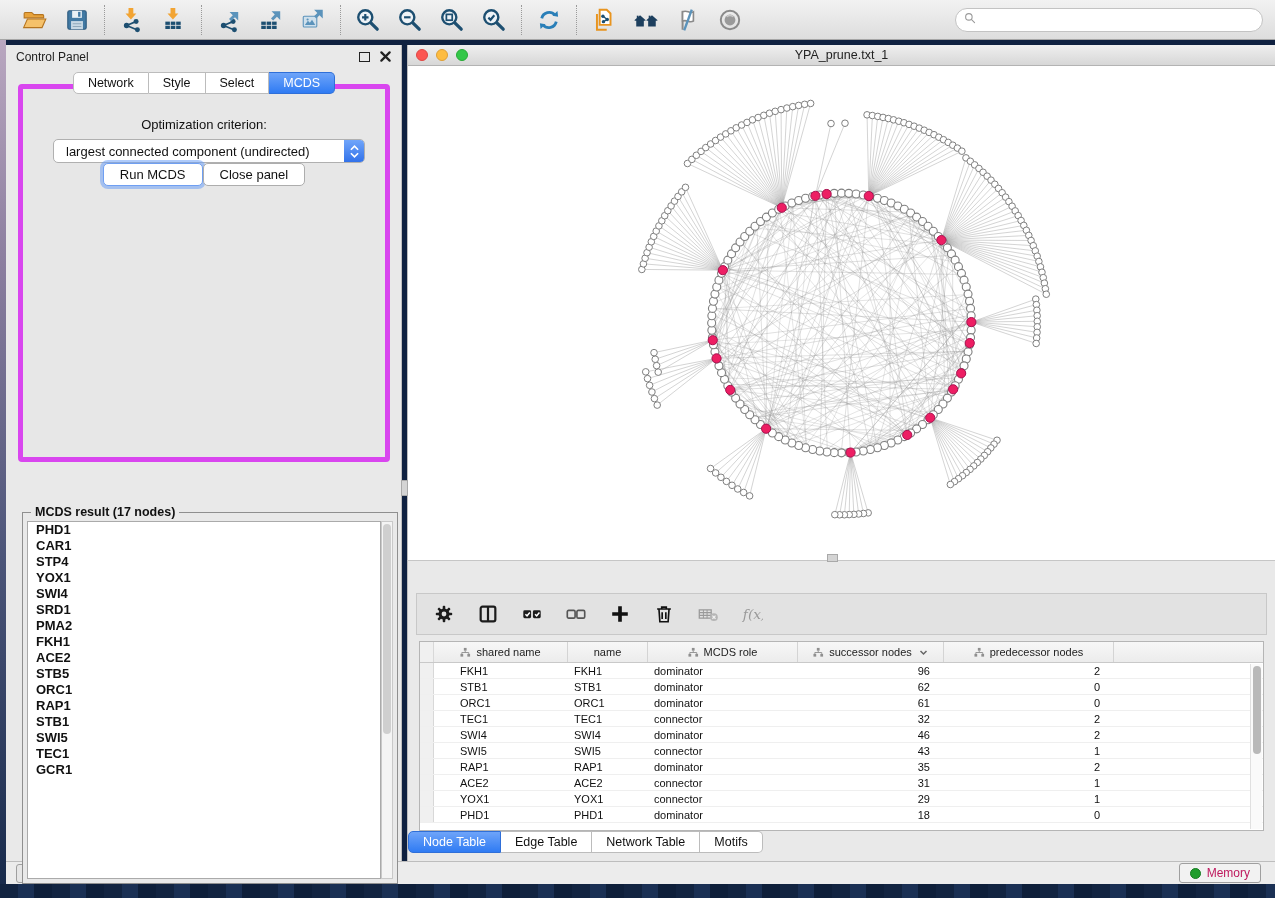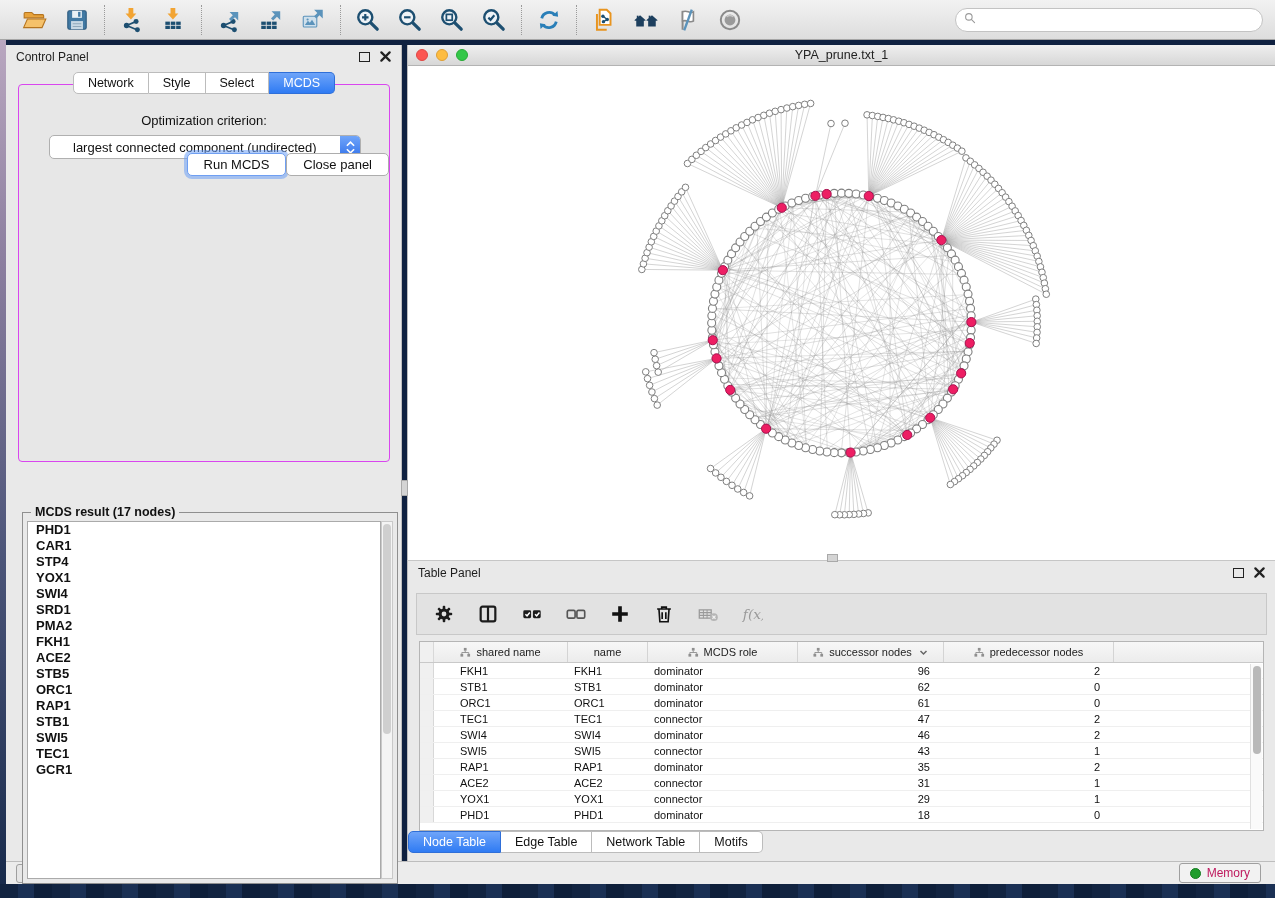--- a/index.html
+++ b/index.html
@@ -36,29 +36,29 @@
 
   #cp-tabs { left:6px; top:72px; width:396px; display:flex; justify-content:center; position:absolute; z-index:3; }
   .seg { display:flex; }
   .seg-btn { height:22px; background:#fff; border:1px solid #bcbcbc; border-left:none;
     font-size:12.5px; color:#111; display:flex; align-items:center; justify-content:center; padding:0 14px; }
   .seg-btn:first-child { border-left:1px solid #bcbcbc; border-radius:5px 0 0 5px; }
   .seg-btn:last-child { border-radius:0 5px 5px 0; }
   .seg-btn.sel { background:linear-gradient(#6ea4f9,#2f7bf3); border-color:#2f6fd8; color:#fff; }
 
   #cp-box { left:18px; top:84px; width:372px; height:378px; position:absolute;
-    background:#e7e7e7; border:1px solid #d946ef; border-radius:4px; z-index:1; }
+    background:#e7e7e7; border:5px solid #d946ef; border-radius:4px; z-index:1; }
   #opt-label { position:absolute; left:0; top:28px; width:100%; text-align:center; font-size:13px; color:#111; }
   #opt-select { position:absolute; left:30px; top:50px; width:312px; height:24px; background:#fff;
     border:1px solid #b0b0b0; border-radius:5px; display:flex; align-items:center; }
-  #opt-select-value { flex:1; font-size:13px; color:#111; padding-left:23px; white-space:nowrap; overflow:hidden; }
+  #opt-select-value { flex:1; font-size:13px; color:#111; padding-left:12px; white-space:nowrap; overflow:hidden; }
   #opt-stepper { width:20px; height:22px; border-radius:0 4px 4px 0; background:linear-gradient(#70a5fa,#3272ea);
     display:flex; flex-direction:column; align-items:center; justify-content:center; gap:1px; }
   #opt-stepper svg { width:9px; height:6px; }
-  #cp-buttons { position:absolute; left:0; top:68px; width:100%; display:flex; justify-content:flex-end; }
+  #cp-buttons { position:absolute; left:0; top:74px; width:100%; display:flex; justify-content:center; }
   .cp-btn { height:23px; background:#fff; border:1px solid #adadad; border-radius:5px; font-size:13px; color:#111;
     display:flex; align-items:center; justify-content:center; padding:0 16px; }
   .cp-btn.focused { border-color:#6f9ff2; box-shadow:0 0 0 3px rgba(110,160,245,.55); }
 
   #mcds-fieldset { position:absolute; left:16px; top:467px; width:376px; height:372px;
     border:1px solid #8f8f8f; background:#e9e9e9; }
   #mcds-legend { position:absolute; left:8px; top:-8px; background:#e9e9e9; padding:0 4px; font-size:12.5px; color:#111; }
   #mcds-list-wrap { position:absolute; left:4px; top:8px; right:16px; bottom:4px; background:#fff; border:1px solid #aaa; overflow:hidden; }
   .mcds-item { font-size:13px; line-height:16px; color:#111; padding-left:8px; }
   #mcds-scroll { position:absolute; right:4px; top:8px; width:12px; bottom:4px; background:#f4f4f4; border:1px solid #c9c9c9; }
@@ -999,28 +999,20 @@
         <circle cx="443.1" cy="386.7" r="4.6" fill="#ED1E63" stroke="#AA1150" stroke-width="1"></circle>
         <circle cx="499.8" cy="369.1" r="4.6" fill="#ED1E63" stroke="#AA1150" stroke-width="1"></circle>
         <circle cx="522.8" cy="351.9" r="4.6" fill="#ED1E63" stroke="#AA1150" stroke-width="1"></circle>
       </svg>
   </div>
 </div>
 <div class="abs" id="v-split-handle"></div>
 <div class="abs" id="h-split-handle"></div>
 
 <div class="abs" id="table-panel">
-  <div class="panel-header">
-    <span class="panel-title">Table Panel</span>
-    <span class="panel-header-spacer"></span>
-    <span class="win-float"></span>
-    <span class="win-close"><svg viewBox="0 0 12 12">
-          <path d="M1.5 1.5l9 9M10.5 1.5l-9 9" stroke="#222" stroke-width="2.4" stroke-linecap="round"></path>
-        </svg></span>
-  </div>
   <div id="tp-toolbar">
       <div class="tp-icon">
         <svg viewBox="0 0 24 24" xmlns="http://www.w3.org/2000/svg">
           <g fill="#1c1c1c">
             <rect x="10.6" y="3" width="2.8" height="18" rx="1"></rect>
             <rect x="10.6" y="3" width="2.8" height="18" rx="1" transform="rotate(45 12 12)"></rect>
             <rect x="10.6" y="3" width="2.8" height="18" rx="1" transform="rotate(90 12 12)"></rect>
             <rect x="10.6" y="3" width="2.8" height="18" rx="1" transform="rotate(135 12 12)"></rect>
             <circle cx="12" cy="12" r="6"></circle>
           </g>
@@ -1151,21 +1143,21 @@
           <div class="td-cell td-left2" style="width: 80px;">ORC1</div>
           <div class="td-cell td-left2" style="width: 150px;">dominator</div>
           <div class="td-cell td-num" style="width: 146px;">61</div>
           <div class="td-cell td-num" style="width: 170px;">0</div>
         </div>
         <div class="t-row">
           <div class="t-gutter"></div>
           <div class="td-cell td-left" style="width: 134px;">TEC1</div>
           <div class="td-cell td-left2" style="width: 80px;">TEC1</div>
           <div class="td-cell td-left2" style="width: 150px;">connector</div>
-          <div class="td-cell td-num" style="width: 146px;">47</div>
+          <div class="td-cell td-num" style="width: 146px;">32</div>
           <div class="td-cell td-num" style="width: 170px;">2</div>
         </div>
         <div class="t-row">
           <div class="t-gutter"></div>
           <div class="td-cell td-left" style="width: 134px;">SWI4</div>
           <div class="td-cell td-left2" style="width: 80px;">SWI4</div>
           <div class="td-cell td-left2" style="width: 150px;">dominator</div>
           <div class="td-cell td-num" style="width: 146px;">46</div>
           <div class="td-cell td-num" style="width: 170px;">2</div>
         </div>

